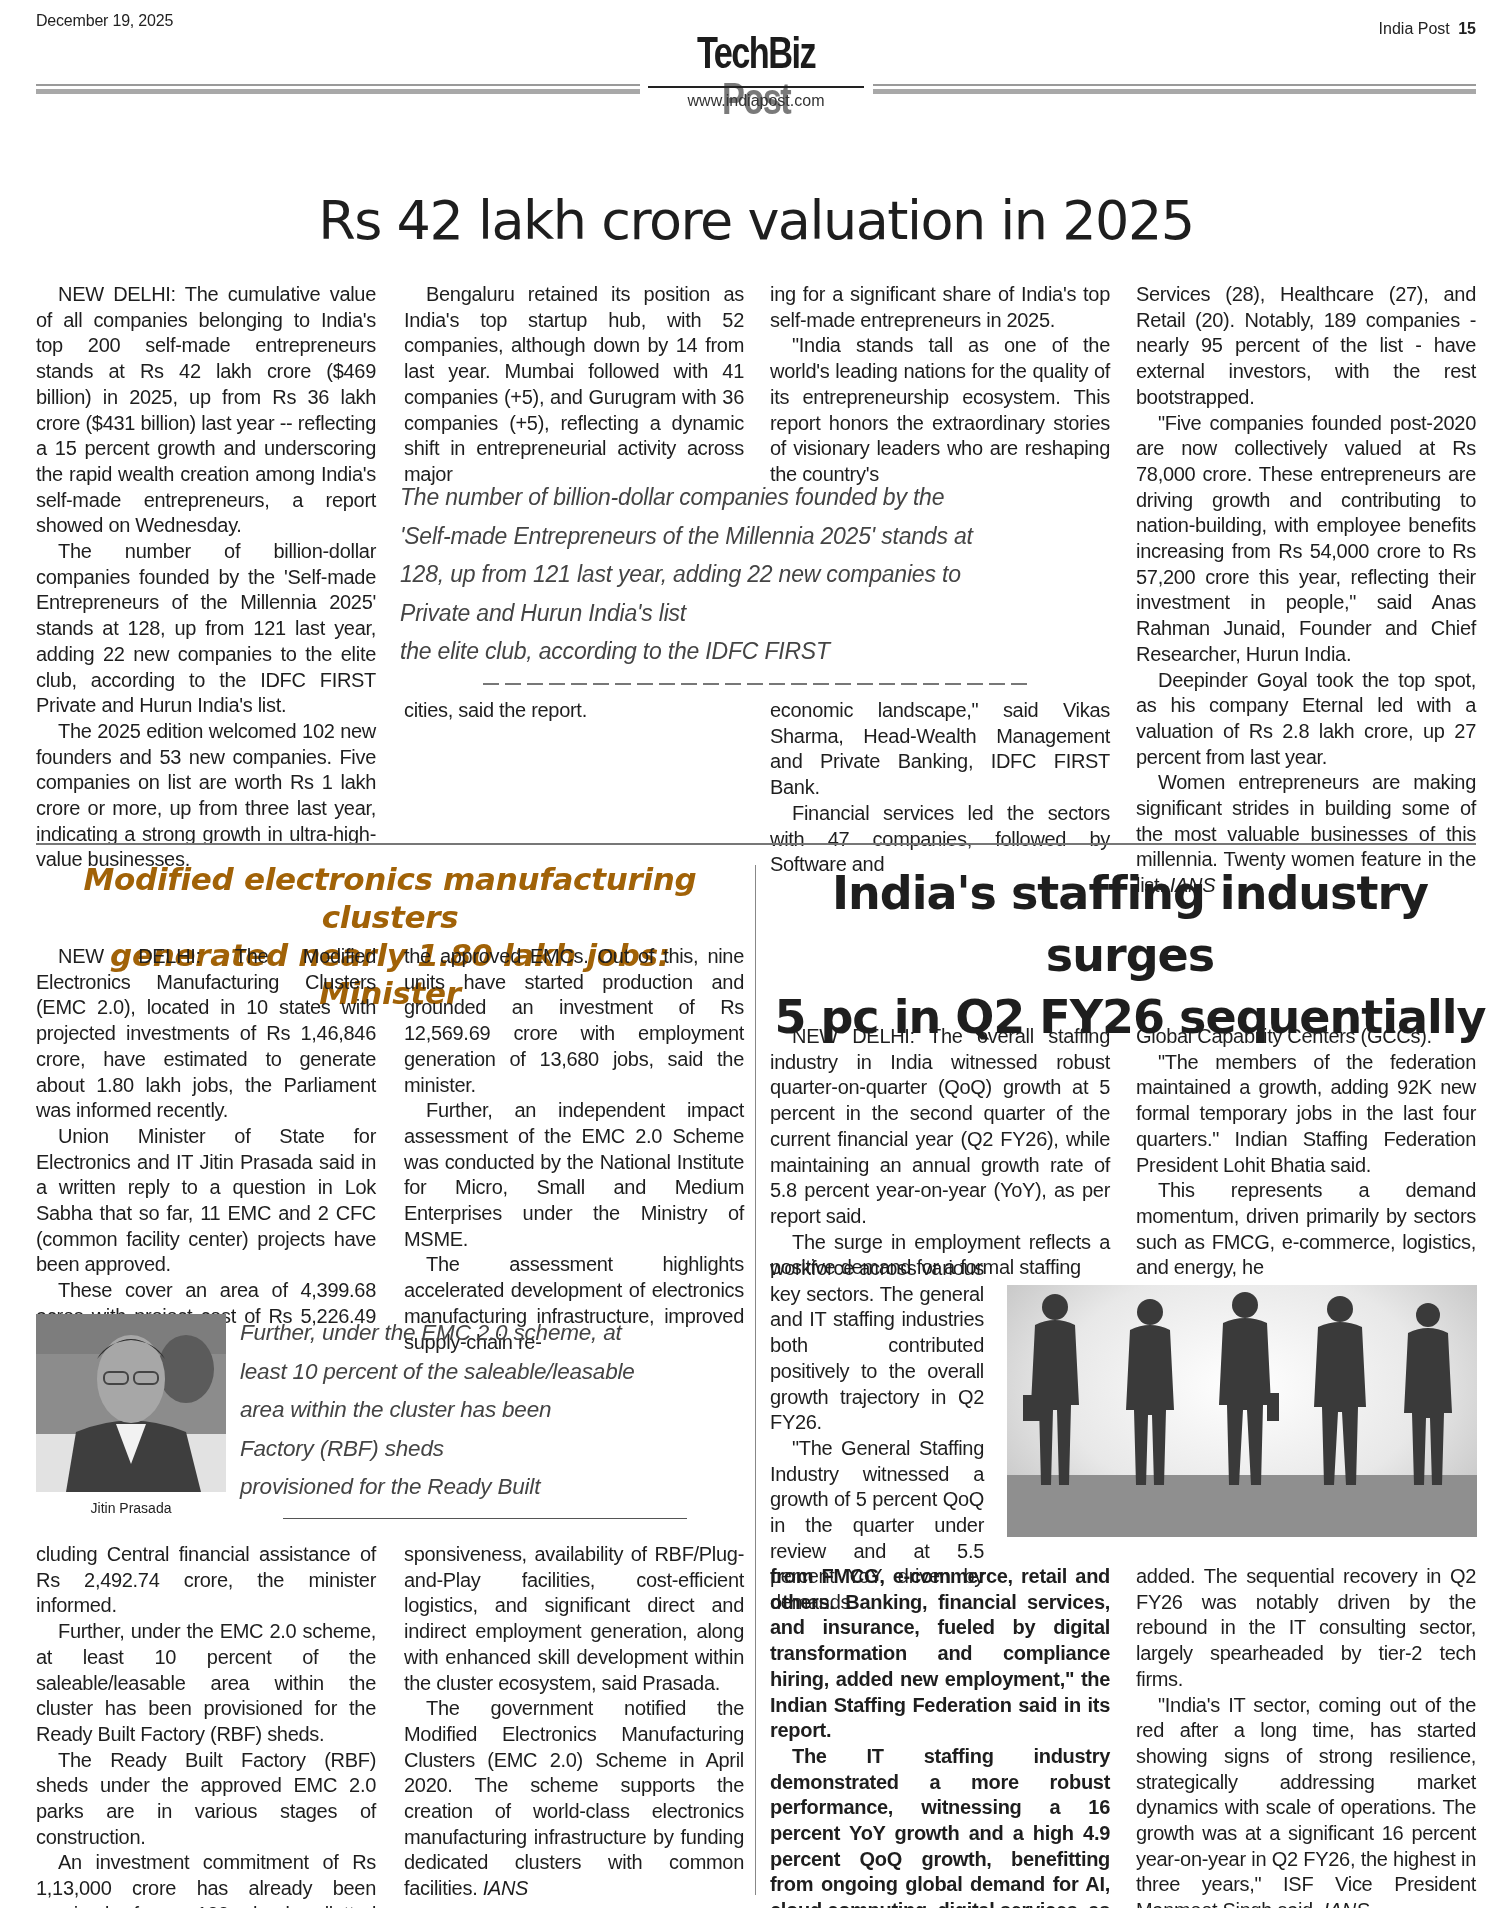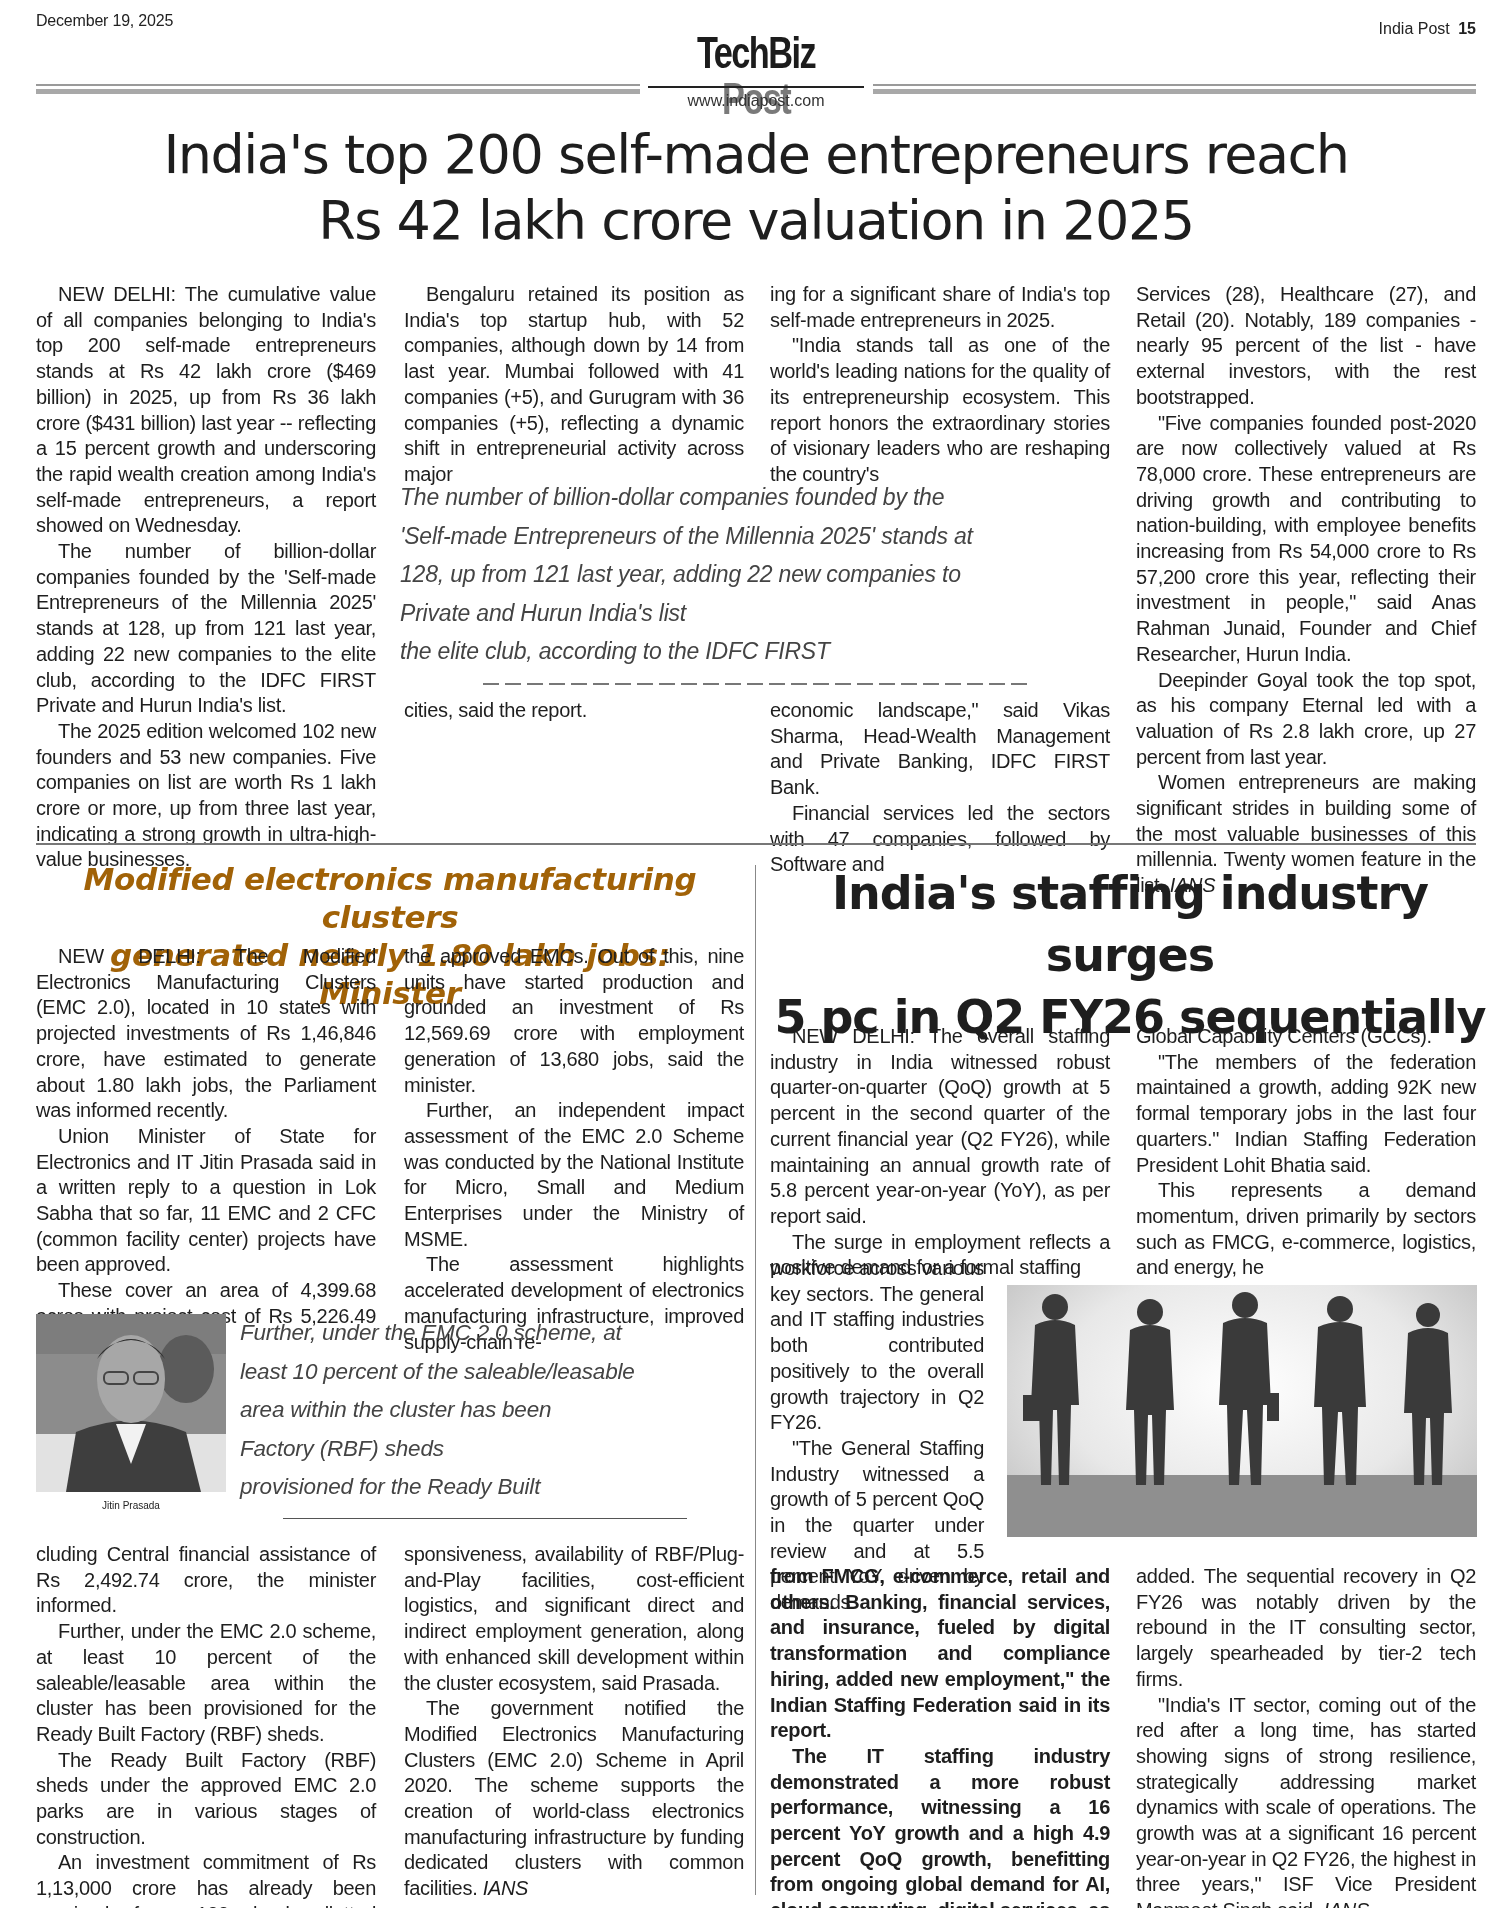--- a/index.html
+++ b/index.html
@@ -43,21 +43,21 @@
   .divider-v { position: absolute; left: 755px; top: 865px; width: 1px; height: 1030px; background: #888; }
 
   .h2 { position: absolute; left: 40px; top: 860px; width: 700px; text-align: center;
         font-family: "DejaVu Sans", sans-serif; font-style: oblique; font-size: 31px; line-height: 38px; color: #a16207; letter-spacing: -0.3px; }
   .h3 { position: absolute; left: 770px; top: 862px; width: 720px; text-align: center;
         font-family: "DejaVu Sans", sans-serif; font-size: 46px; line-height: 62px; color: #1e1e1e; letter-spacing: -1px; }
 
   
   .photo { position: absolute; left: 36px; top: 1314px; width: 190px; height: 178px; overflow: hidden;
            background: linear-gradient(160deg, #8a8a8a 0%, #6e6e6e 40%, #9a9a9a 100%); }
-  .caption { position: absolute; left: 36px; top: 1500px; width: 190px; text-align: center; font-size: 10px; color: #222; }
+  .caption { position: absolute; left: 36px; top: 1500px; width: 190px; text-align: center; font-size: 14px; color: #222; }
   .silhouette { position: absolute; left: 1007px; top: 1285px; width: 470px; height: 252px; overflow: hidden;
                 background: radial-gradient(ellipse at 50% 40%, #ffffff 0%, #e8e8e8 55%, #b9b9b9 100%); }
 </style>
 </head>
 <body>
 
 <header class="masthead">
   <div class="date">December 19, 2025</div>
   <div class="brand">
     <span class="b1">TechBiz</span>
@@ -69,21 +69,21 @@
   </div>
   <div class="rule-thin-l"></div>
   <div class="rule-thick-l"></div>
   <div class="rule-thin-r"></div>
   <div class="rule-thick-r"></div>
   <div class="rule-center"></div>
   <div class="url">www.indiapost.com</div>
 </header>
 
 <h1 class="h1">
-  <span>India's top 200 self-made entrepreneurs reach</span><br>
+  <br>
   <span>Rs 42 lakh crore valuation in 2025</span>
 </h1>
 
 <div class="col" style="left:36px; top:282px; width:340px;">
   <p>NEW DELHI: The cumulative value of all companies belonging to India's top 200 self-made entrepreneurs stands at Rs 42 lakh crore ($469 billion) in 2025, up from Rs 36 lakh crore ($431 billion) last year -- reflecting a 15 percent growth and underscoring the rapid wealth creation among India's self-made entrepreneurs, a report showed on Wednesday.</p>
   <p>The number of billion-dollar companies founded by the 'Self-made Entrepreneurs of the Millennia 2025' stands at 128, up from 121 last year, adding 22 new companies to the elite club, according to the IDFC FIRST Private and Hurun India's list.</p>
   <p>The 2025 edition welcomed 102 new founders and 53 new companies. Five companies on list are worth Rs 1 lakh crore or more, up from three last year, indicating a strong growth in ultra-high-value businesses.</p>
 </div>
 
 <div class="col" style="left:404px; top:282px; width:340px;">

